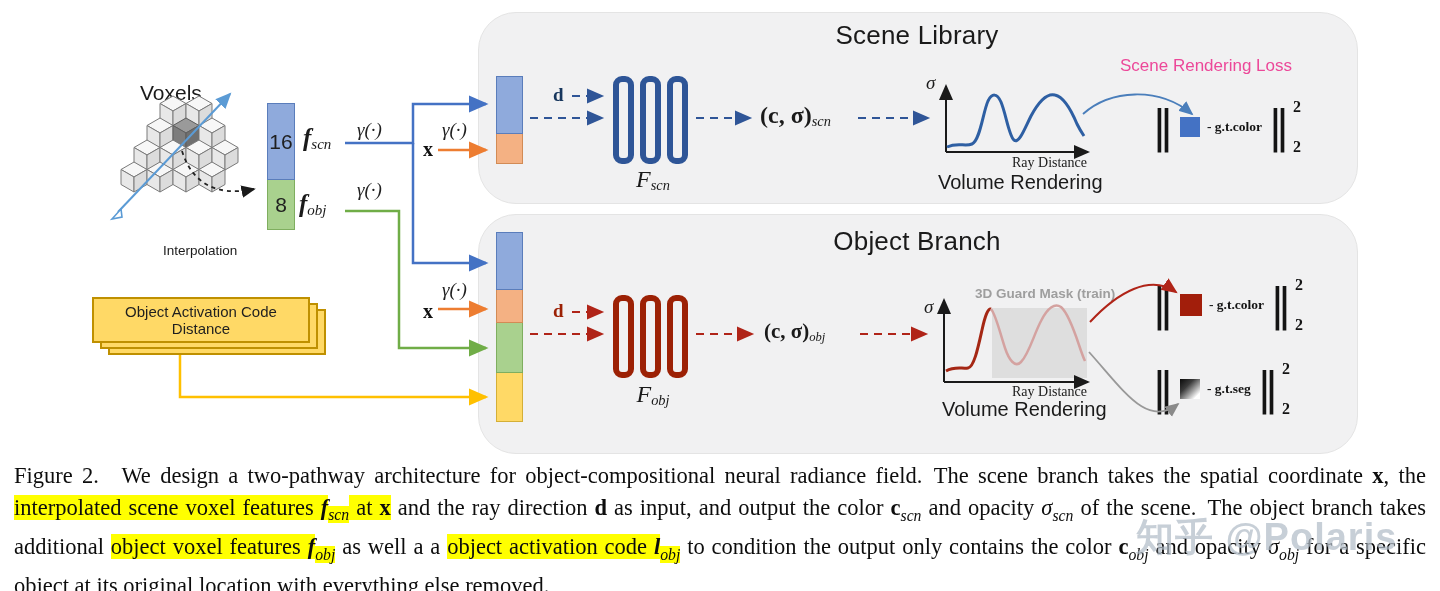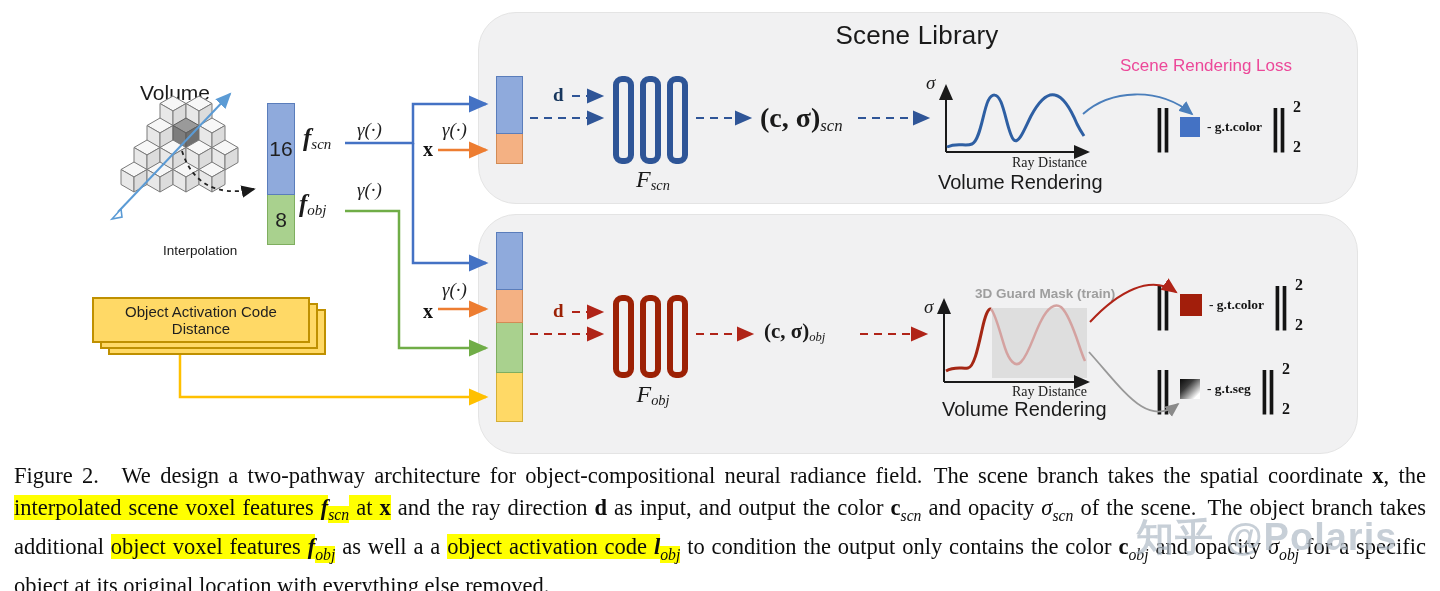--- a/index.html
+++ b/index.html
@@ -56,29 +56,30 @@
 </style>
 </head>
 <body>
 
 <div id="stage">
 
   <div class="abs branch-box" style="left:478px;top:12px;width:878px;height:190px;"></div>
   <div class="abs branch-box" style="left:478px;top:214px;width:878px;height:238px;"></div>
 
   <div class="abs branch-title" style="left:478px;top:20px;width:878px;">Scene Library</div>
+  <div class="abs branch-title" style="left:478px;top:226px;width:878px;">Object Branch</div>
 
   <div class="abs mask-rect" style="left:992px;top:308px;width:95px;height:70px;"></div>
   <div class="abs mask-label" style="left:958px;top:286px;margin-left:17px;">3D Guard Mask (train)</div>
 
-  <div class="abs sans" style="left:140px;top:81px;font-size:21px;">Volume</div>
+  <div class="abs sans" style="left:140px;top:81px;font-size:21px;">Voxels</div>
   <div class="abs sans" style="left:163px;top:206px;font-size:13.5px;margin-top:37px;">Interpolation</div>
 
   <div class="abs dimbar" style="left:267px;top:103px;">
-    <div class="seg-blue" style="height:92px;">16</div>
+    <div class="seg-blue" style="height:77px;">16</div>
     <div class="seg-green" style="height:50px;">8</div>
   </div>
 
   <div class="abs math mathb" style="left:303px;top:124px;font-size:25px;"><span>f</span><span class="msub">scn</span></div>
   <div class="abs gamma" style="left:357px;top:119px;">γ(·)</div>
   <div class="abs math mathb" style="left:299px;top:190px;font-size:25px;"><span>f</span><span class="msub">obj</span></div>
   <div class="abs gamma" style="left:357px;top:179px;">γ(·)</div>
 
   <div class="abs xlab" style="left:423px;top:138px;">x</div>
   <div class="abs gamma" style="left:442px;top:119px;">γ(·)</div>
@@ -101,21 +102,21 @@
     <div class="seg-orange" style="height:30px;"></div>
   </div>
 
   <div class="abs dlab" style="left:553px;top:84px;color:#17365d;">d</div>
 
   <div class="mlp mlp-scene" style="left:613px;"></div>
   <div class="mlp mlp-scene" style="left:640px;"></div>
   <div class="mlp mlp-scene" style="left:667px;"></div>
   <div class="abs math" style="left:613px;top:166px;width:80px;text-align:center;font-size:24px;"><span>F</span><span class="msub">scn</span></div>
 
-  <div class="abs serif" style="left:760px;top:102px;font-size:28px;font-weight:bold;"><span>(c, σ)</span><span class="msub">scn</span></div>
+  <div class="abs serif" style="left:760px;top:102px;font-size:24px;font-weight:bold;"><span>(c, σ)</span><span class="msub">scn</span></div>
 
   <div class="abs sigma" style="left:926px;top:72px;">σ</div>
   <div class="abs ray" style="left:995px;top:155px;width:92px;">Ray Distance</div>
   <div class="abs plot-label" style="left:938px;top:171px;">Volume Rendering</div>
 
   <div class="abs loss-title" style="left:1120px;top:56px;">Scene Rendering Loss</div>
   <div class="abs loss" style="left:1152px;top:98px;">
     <span class="norm">‖</span>
     <span class="loss-sq" style="width:20px;height:20px;background:#4472c4;margin-left:6px;"></span>
     <span class="loss-op">- g.t.color</span>

